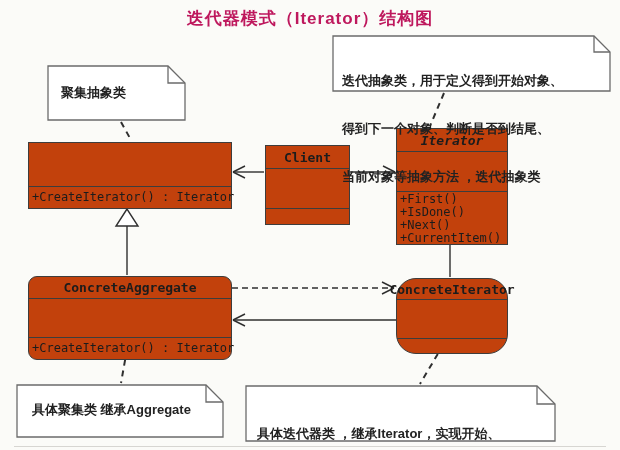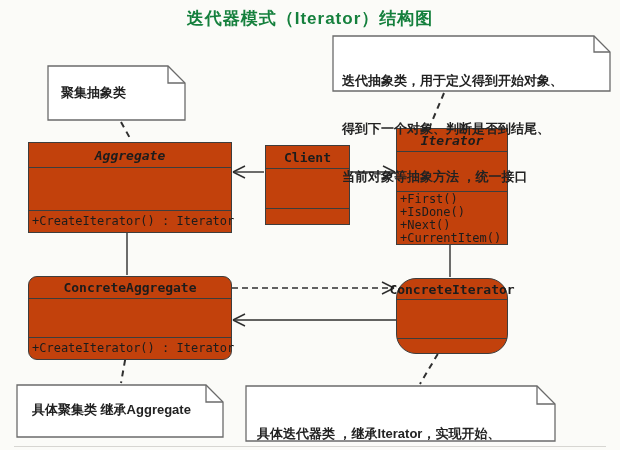--- a/index.html
+++ b/index.html
@@ -5,21 +5,21 @@
   html,body{margin:0;padding:0;background:#e8e8e6;}
   #stage{
     position:relative;width:620px;height:450px;overflow:hidden;
     background:#fbfbf8;
     font-family:"Liberation Sans", sans-serif;
     color:#1c1c1c;
   }
   #diagram-title{
     position:absolute;top:7px;left:0;width:100%;
     text-align:center;font-weight:bold;font-size:17px;letter-spacing:1px;
-    color:#15803d;
+    color:#be185d;
   }
   svg#connector-layer{position:absolute;left:0;top:0;}
   
   .cls{
     position:absolute;background:#c2410c;
     border:1.5px solid #3d3d3d;
     display:flex;flex-direction:column;box-sizing:border-box;
     font-family:"DejaVu Sans Mono","Liberation Mono",monospace;
   }
   .cmp{box-sizing:border-box;}
@@ -99,21 +99,20 @@
 
     <g stroke="#2f2f2f" stroke-width="1.4" fill="none">
       <line x1="396" y1="320" x2="233" y2="320"></line>
       <path d="M233,320 L245,314 M233,320 L245,326"></path>
     </g>
   </svg>
 
   <div id="diagram-title">迭代器模式（Iterator）结构图</div>
 
   <div class="cls abstract" style="left:28px;top:142px;width:204px;">
-    <div class="cmp title" style="height:24px">Aggregate</div>
     <div class="cmp attrs" style="height:19px"></div>
     <div class="cmp methods" style="height:22px;display:flex;align-items:center">
       <div class="m">+CreateIterator() : Iterator</div>
     </div>
   </div>
 
   <div class="cls" style="left:265px;top:145px;width:85px;">
     <div class="cmp title" style="height:22px">Client</div>
     <div class="cmp attrs" style="height:16px"></div>
     <div class="cmp methods" style="height:16px"></div>
@@ -142,21 +141,21 @@
     <div class="cmp title" style="height:20px">ConcreteIterator</div>
     <div class="cmp attrs" style="height:15px"></div>
     <div class="cmp methods" style="height:15px"></div>
   </div>
 
   <div class="note-text" style="left:61px;top:85px;">聚集抽象类</div>
 
   <div class="note-text" style="left:342px;top:41px;">
     <div>迭代抽象类，用于定义得到开始对象、</div>
     <div>得到下一个对象、判断是否到结尾、</div>
-    <div>当前对象等抽象方法 ，统一接口</div>
+    <div>当前对象等抽象方法 ，迭代抽象类</div>
   </div>
 
   <div class="note-text" style="left:32px;top:402px;">具体聚集类 继承Aggregate</div>
 
   <div class="note-text" style="left:257px;top:394px;">
     <div>具体迭代器类 ，继承Iterator，实现开始、</div>
     
   </div>
 
   <div id="scan-line"></div>

